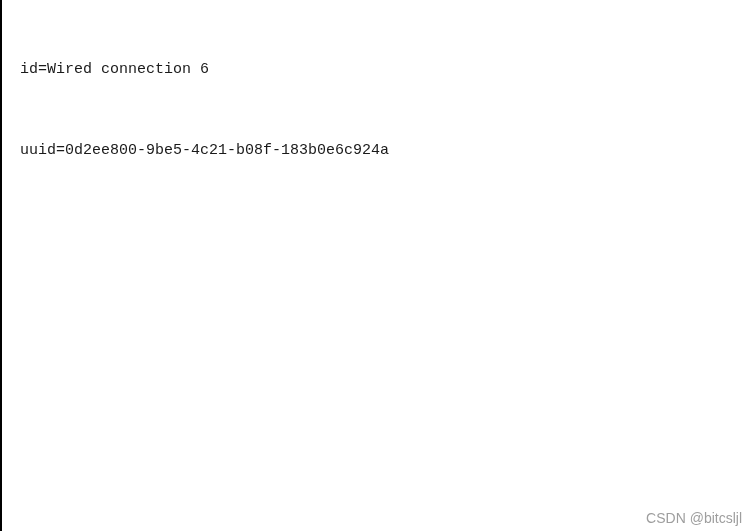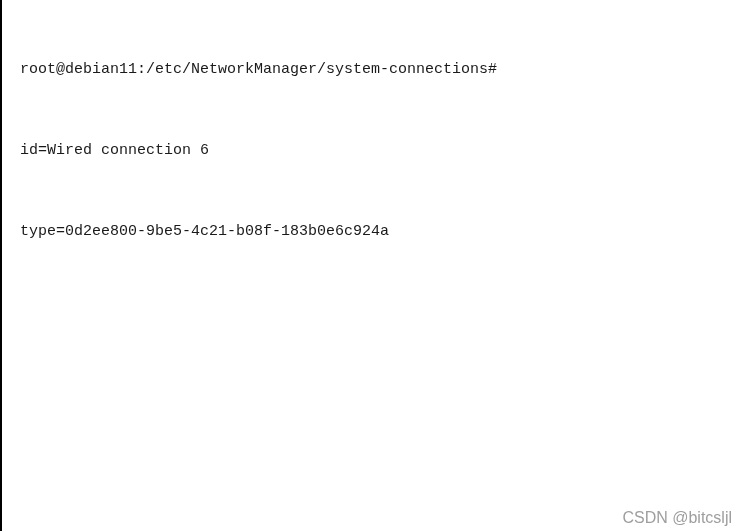--- a/index.html
+++ b/index.html
@@ -27,36 +27,35 @@
   }
   .hl-path {
     border: 1px solid #d9a23a;
     border-radius: 2px;
     padding: 0 2px;
     display: inline-block;
     line-height: 22px;
   }
   .watermark {
     position: absolute;
-    right: 12px;
+    right: 2px;
     bottom: 6px;
     font-family: Arial, sans-serif;
-    font-size: 16px;
+    font-size: 14px;
     color: #9e9e9e;
     line-height: 14px;
     margin-top: 19px;
   }
 </style>
 </head>
 <body>
 
 <div class="term">
-  <div class="line"><span>root@debian11</span><span>:</span><span>/etc/NetworkManager/system-connections</span><span>#</span></div>
   <div class="line">id=Wired connection 6</div>
-  <div class="line">type=0d2ee800-9be5-4c21-b08f-183b0e6c924a</div>
+  <div class="line">uuid=0d2ee800-9be5-4c21-b08f-183b0e6c924a</div>
   
   
   
   
   
   
   
   
   
   

